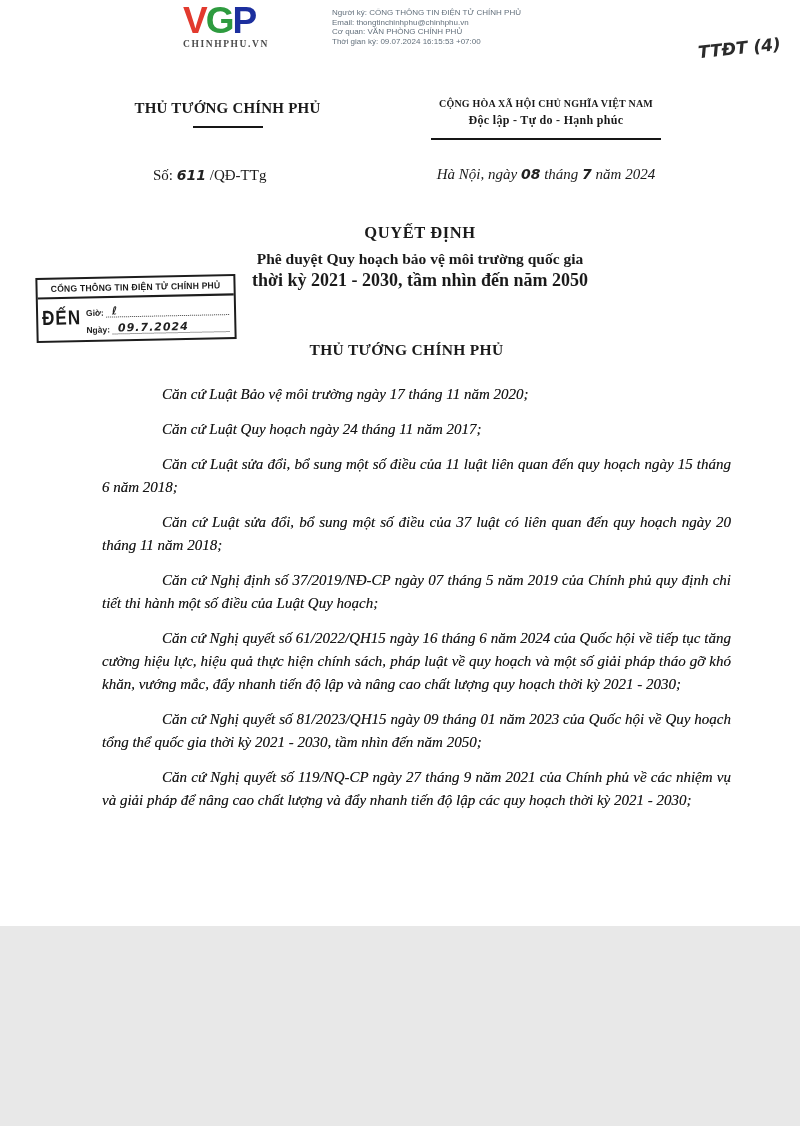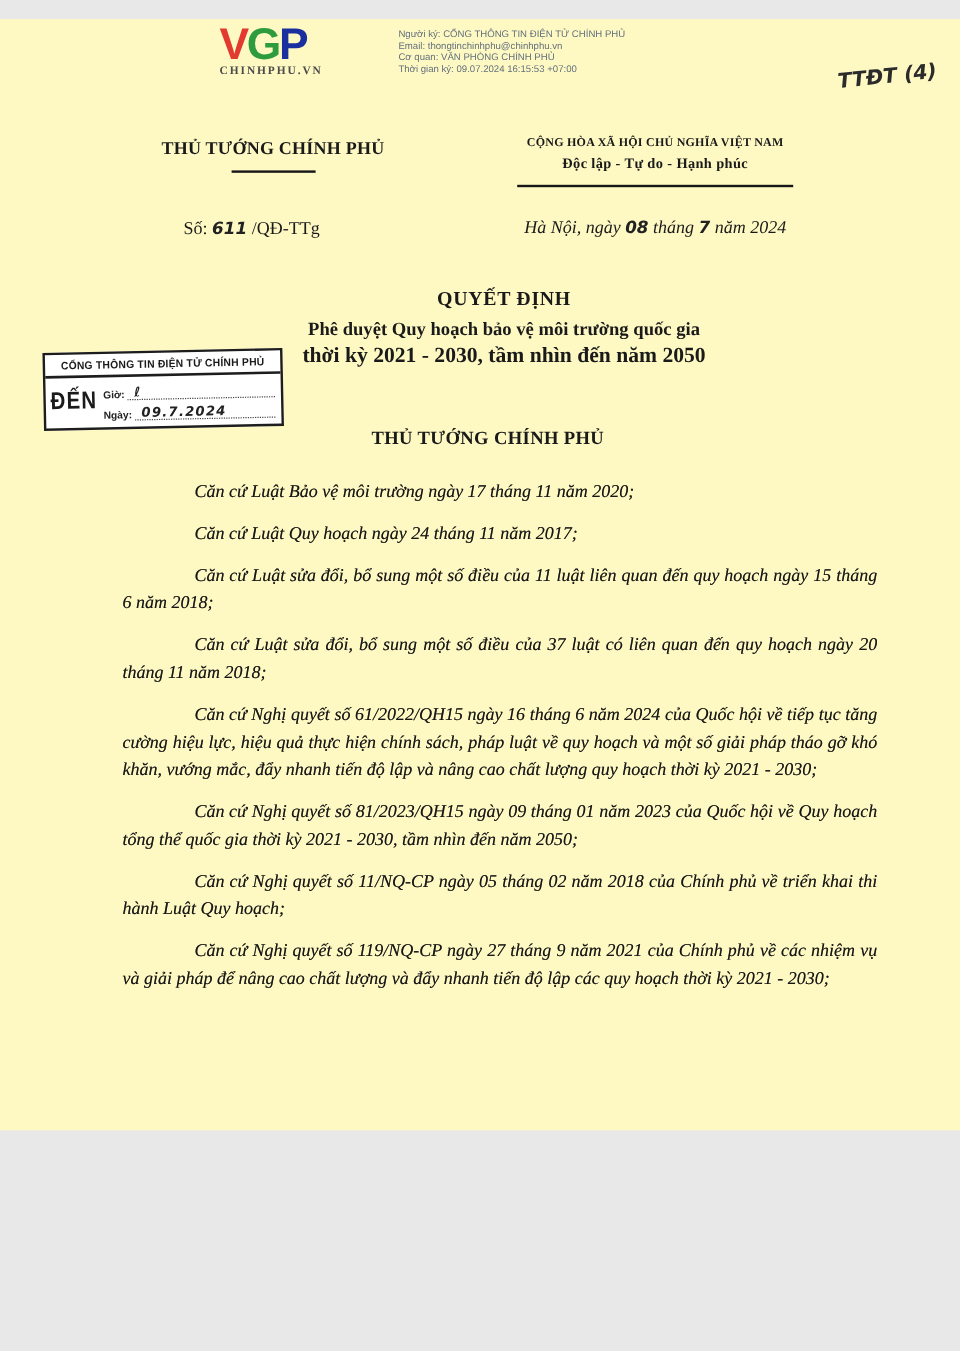--- a/index.html
+++ b/index.html
@@ -1,18 +1,18 @@
 <!DOCTYPE html>
 <html lang="vi"><head>
 <meta charset="utf-8">
 <style>
   html,body{margin:0;padding:0;background:#e8e8e8;}
   .page{
-    position:relative;width:800px;height:926px;margin:16px auto;
-    background:#fef9c3;overflow:hidden;
+    position:relative;width:800px;height:926px;margin:0 auto;
+    background:#ffffff;overflow:hidden;
     font-family:"Liberation Serif","DejaVu Serif",serif;color:#1a1a1a;
   }
   
   .vgp-logo{position:absolute;left:183px;top:4px;width:150px;}
   .vgp-letters{font-family:"Liberation Sans","DejaVu Sans",sans-serif;font-weight:bold;font-size:37px;line-height:34px;letter-spacing:-2px;}
   .vgp-letters .l-v{color:#e23a2e;}
   .vgp-letters .l-g{color:#2e9b3f;}
   .vgp-letters .l-p{color:#1c2f9e;}
   .vgp-sub{font-family:Liberation Serif, serif;font-weight:bold;font-size:9.5px;letter-spacing:1.6px;color:#4b4b4b;margin-top:1px;}
   .sig-block{
@@ -139,23 +139,23 @@
     </div>
   </div>
 
   <div class="body-col">
     <div class="section-heading">THỦ TƯỚNG CHÍNH PHỦ</div>
     <div>
         <p>Căn cứ Luật Bảo vệ môi trường ngày 17 tháng 11 năm 2020;</p>
         <p>Căn cứ Luật Quy hoạch ngày 24 tháng 11 năm 2017;</p>
         <p>Căn cứ Luật sửa đổi, bổ sung một số điều của 11 luật liên quan đến quy hoạch ngày 15 tháng 6 năm 2018;</p>
         <p>Căn cứ Luật sửa đổi, bổ sung một số điều của 37 luật có liên quan đến quy hoạch ngày 20 tháng 11 năm 2018;</p>
+        <p>Căn cứ Nghị định số 37/2019/NĐ-CP ngày 07 tháng 5 năm 2019 của Chính phủ quy định chi tiết thi hành một số điều của Luật Quy hoạch;</p>
         <p>Căn cứ Nghị quyết số 61/2022/QH15 ngày 16 tháng 6 năm 2024 của Quốc hội về tiếp tục tăng cường hiệu lực, hiệu quả thực hiện chính sách, pháp luật về quy hoạch và một số giải pháp tháo gỡ khó khăn, vướng mắc, đẩy nhanh tiến độ lập và nâng cao chất lượng quy hoạch thời kỳ 2021 - 2030;</p>
         <p>Căn cứ Nghị quyết số 81/2023/QH15 ngày 09 tháng 01 năm 2023 của Quốc hội về Quy hoạch tổng thể quốc gia thời kỳ 2021 - 2030, tầm nhìn đến năm 2050;</p>
-        <p>Căn cứ Nghị quyết số 11/NQ-CP ngày 05 tháng 02 năm 2018 của Chính phủ về triển khai thi hành Luật Quy hoạch;</p>
         <p>Căn cứ Nghị quyết số 119/NQ-CP ngày 27 tháng 9 năm 2021 của Chính phủ về các nhiệm vụ và giải pháp để nâng cao chất lượng và đẩy nhanh tiến độ lập các quy hoạch thời kỳ 2021 - 2030;</p>
       </div>
   </div>
 
   <div class="speck" style="left:366px;top:1065px;"></div>
   <div class="speck" style="left:373px;top:1072px;"></div>
   <div class="speck" style="left:375px;top:1090px;"></div>
   <div class="speck" style="left:398px;top:1110px;"></div>
 
 </div>

